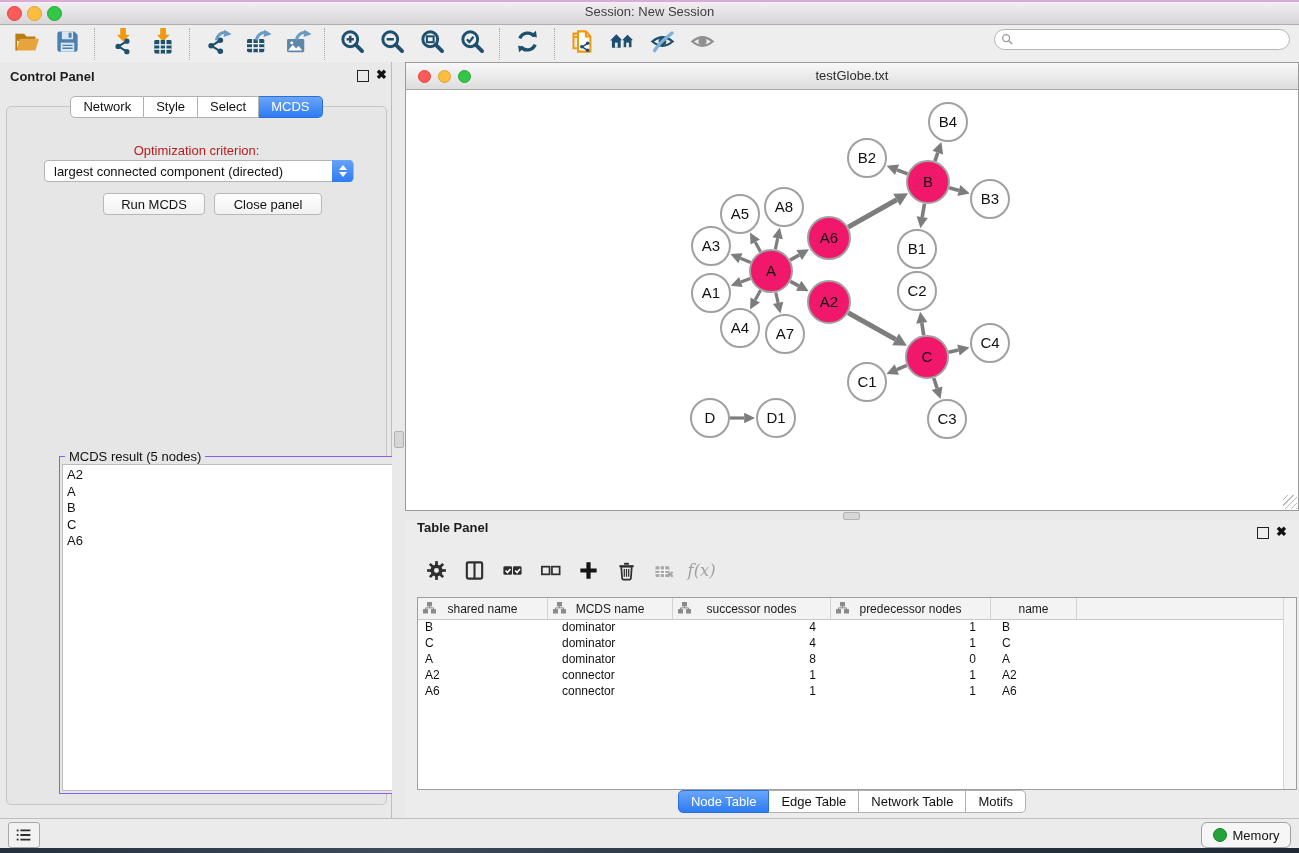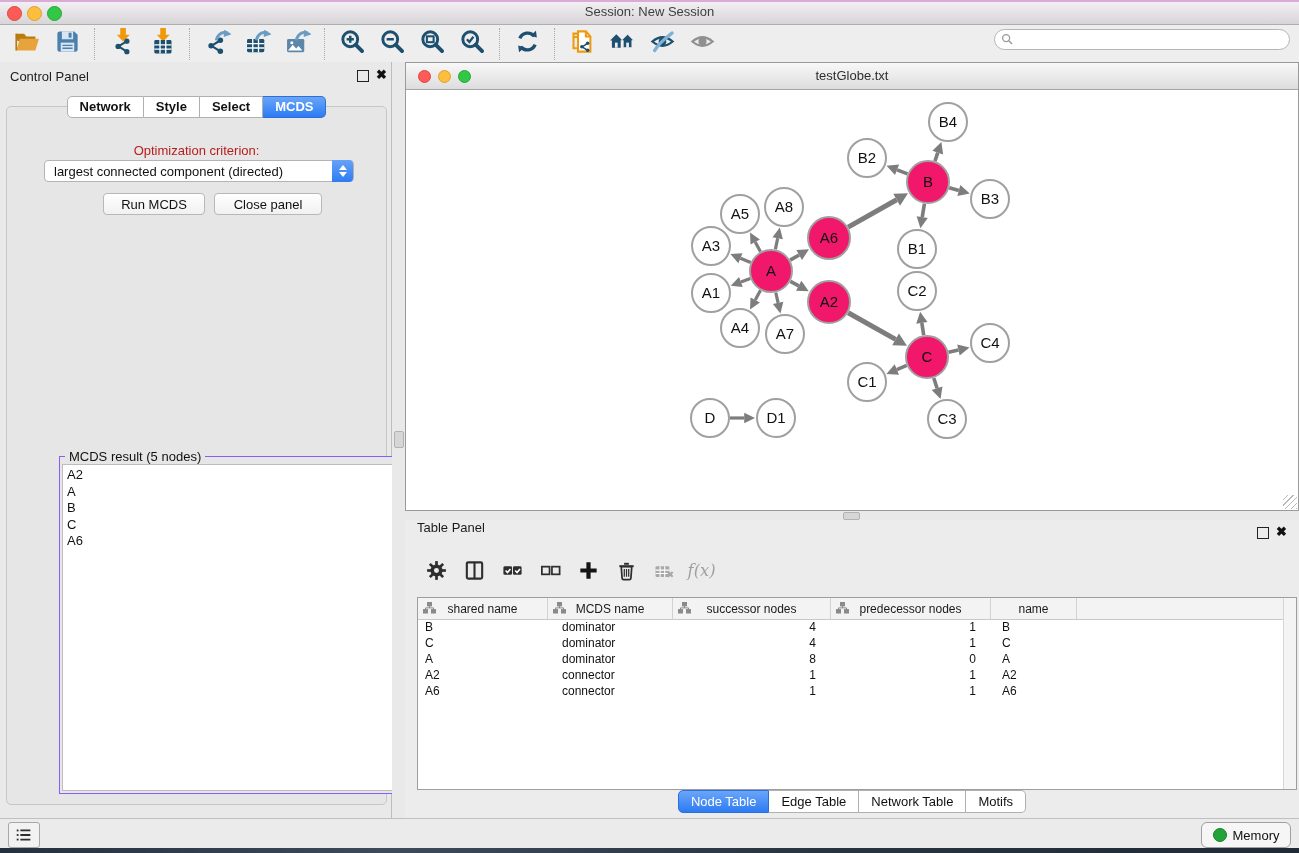--- a/index.html
+++ b/index.html
@@ -24,27 +24,27 @@
   .tb-group + .tb-group{border-left:1px dotted #a8a8a8;}
   .tb-btn{width:40px;height:32px;display:flex;align-items:center;justify-content:center;cursor:default;}
   .tb-btn svg{width:27px;height:27px;}
   .searchbox{position:absolute;right:9px;top:4px;width:296px;height:21px;background:#fff;
     border:1px solid #b5b5b5;border-radius:11px;display:flex;align-items:center;padding-left:6px;box-sizing:border-box;}
   .searchbox svg{width:13px;height:13px;}
 
   
   .cpanel{position:absolute;left:0;top:62px;width:392px;height:756px;background:#e9e9e9;border-right:1px solid #bdbdbd;box-sizing:border-box;}
   .panel-head{position:relative;height:26px;}
-  .panel-title{position:absolute;left:10px;top:7px;font-size:13px;color:#1c1c1c;}
+  .panel-title{position:absolute;left:10px;top:7px;font-size:13px;color:#1c1c1c;font-weight:bold;}
   .float-ic{position:absolute;width:10px;height:10px;border:1.6px solid #222;top:8px;}
   .close-ic{position:absolute;top:5px;font-size:13px;font-weight:bold;color:#111;}
   .cpanel .float-ic{left:357px;} .cpanel .close-ic{left:376px;}
   .cp-inner{position:absolute;left:6px;top:44px;width:379px;height:697px;background:#e6e6e6;
     border:1px solid #c6c6c6;border-radius:5px;}
-  .tabs-row{position:absolute;left:0;top:-11px;width:100%;display:flex;justify-content:center;font-weight:bold;}
+  .tabs-row{position:absolute;left:0;top:-11px;width:100%;display:flex;justify-content:center;}
   .tab{height:20px;line-height:20px;padding:0 12px;font-size:13px;background:#fff;border:1px solid #b0b0b0;
     border-left:none;color:#111;}
   .tab:first-child{border-left:1px solid #b0b0b0;border-radius:5px 0 0 5px;}
   .tab:last-child{border-radius:0 5px 5px 0;}
   .tab.sel{background:linear-gradient(#6aa6f8,#2d7bf3);color:#fff;border-color:#2d6fd9;}
   .opt-label{position:absolute;left:0;top:36px;width:100%;text-align:center;font-size:13px;color:#b91c1c;}
   .dropdown{position:absolute;left:37px;top:53px;width:310px;height:22px;background:#fff;border:1px solid #b4b4b4;
     border-radius:4px;box-sizing:border-box;}
   .dropdown .val{position:absolute;left:9px;top:3px;font-size:13px;color:#111;white-space:nowrap;}
   .stepper{position:absolute;right:0;top:-1px;width:21px;height:22px;border-radius:0 4px 4px 0;

